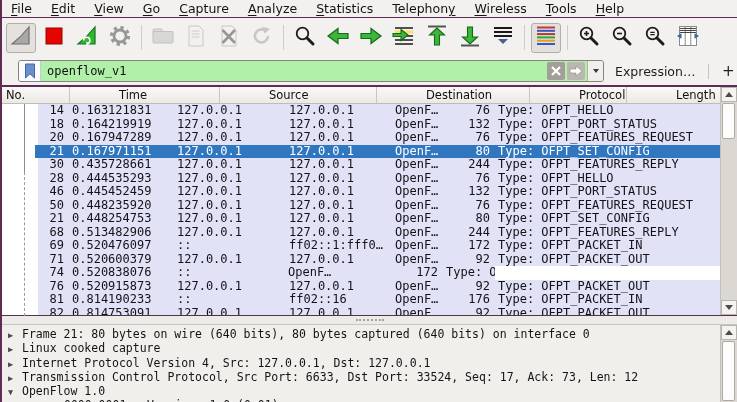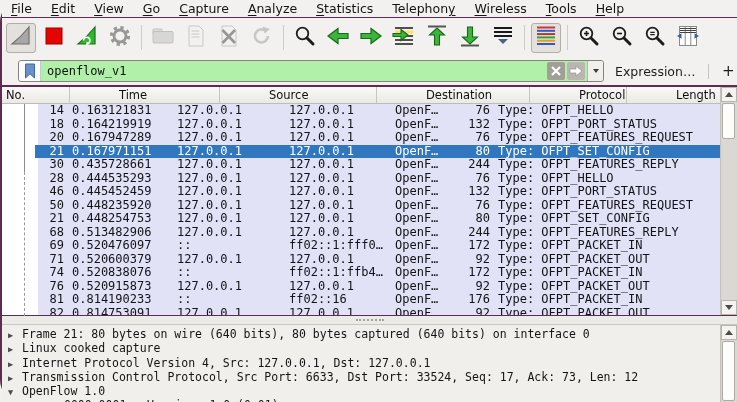--- a/index.html
+++ b/index.html
@@ -1,17 +1,17 @@
 <!DOCTYPE html>
 <html><head>
 <meta charset="utf-8">
 <style>
   html,body{margin:0;padding:0;background:#f2f1ef;}
   body{width:737px;height:402px;overflow:hidden;font-family:"DejaVu Sans","Liberation Sans",sans-serif;}
-  .window{position:relative;width:737px;height:402px;box-sizing:border-box;border-left:2px solid var(--chrome,#5e2c52);background:#701a75;border-radius:22px;}
+  .window{position:relative;width:737px;height:402px;box-sizing:border-box;border-left:2px solid var(--chrome,#5e2c52);background:#701a75;}
 
   
   .menubar{height:17px;display:flex;align-items:center;gap:19px;padding-left:9px;font-size:12.5px;color:#141414;background:#f2f1ef;border-bottom:1px solid var(--chrome,#5e2c52);}
   .menu-item{white-space:nowrap;cursor:default;}
   .menu-item .u{text-decoration:underline;text-underline-offset:2px;}
 
   
   .toolbar{height:39px;display:flex;align-items:center;padding-left:4px;background:#f2f1ef;}
   .tbtn{width:30px;height:30px;display:flex;align-items:center;justify-content:center;border:1px solid transparent;border-radius:3px;margin-right:3px;box-sizing:border-box;}
   .tbtn.pressed{background:#e4e1dc;border-color:#b2aea8;}
@@ -370,21 +370,20 @@
           <div class="c src">127.0.0.1</div>
           <div class="c dst">127.0.0.1</div>
           <div class="c proto">OpenF…</div>
           <div class="c len">92</div>
           <div class="c info">Type: OFPT_PACKET_OUT</div>
         </div>
         <div class="prow">
           <div class="c no">74</div>
           <div class="c time">0.520838076</div>
           <div class="c src">::</div>
-          <div class="c dst">ff02::1:ffb4…</div>
           <div class="c proto">OpenF…</div>
           <div class="c len">172</div>
           <div class="c info">Type: OFPT_PACKET_IN</div>
         </div>
         <div class="prow">
           <div class="c no">76</div>
           <div class="c time">0.520915873</div>
           <div class="c src">127.0.0.1</div>
           <div class="c dst">127.0.0.1</div>
           <div class="c proto">OpenF…</div>

